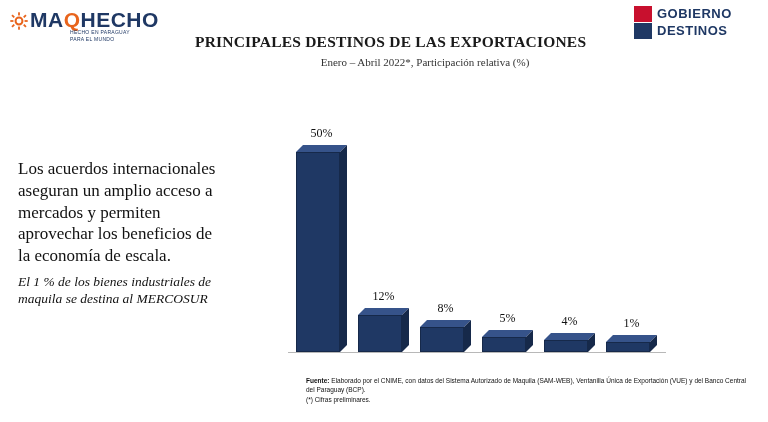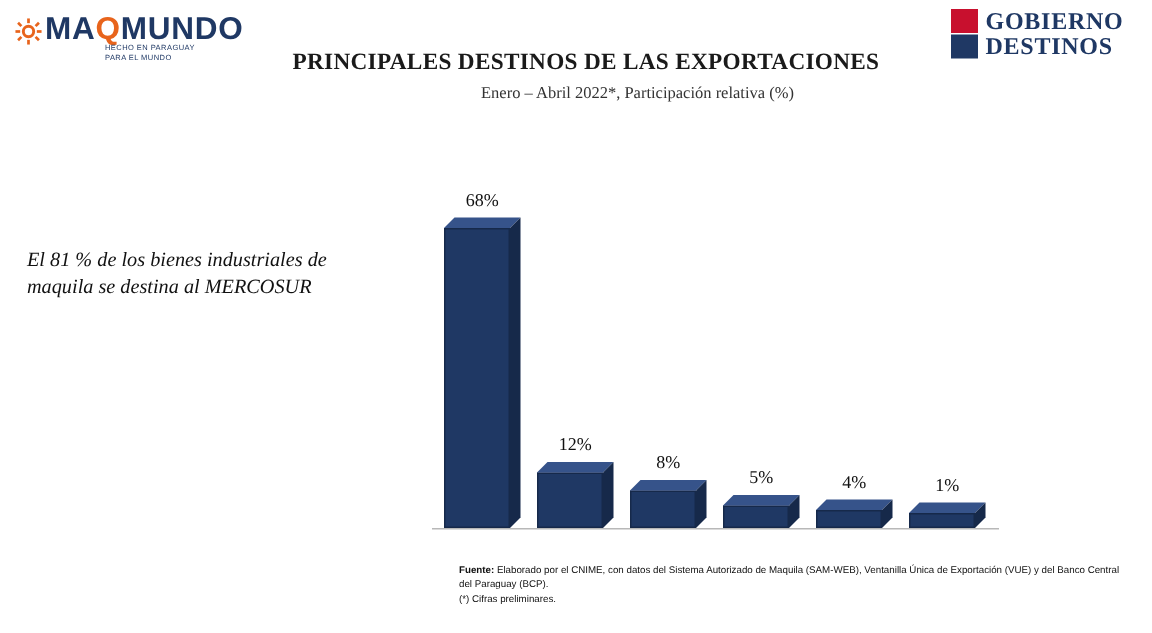--- a/index.html
+++ b/index.html
@@ -76,23 +76,23 @@
     position: absolute;
     left: 0;
     top: 17px;
     width: 18px;
     height: 16px;
     background: #1f3864;
   }
   #gob-line1, #gob-line2 {
     position: absolute;
     left: 23px;
-    font-family: Liberation Serif, serif;
-    font-weight: bold;
-    font-size: 16px;
+    font-family: Liberation Sans, sans-serif;
+    font-weight: bold;
+    font-size: 13px;
     letter-spacing: 0.5px;
     color: #1f3864;
   }
   #gob-line1 { top: 0px; }
   #gob-line2 { top: 17px; }
 
   
   #chart-title {
     position: absolute;
     left: 195px;
@@ -203,47 +203,48 @@
         <rect x="10.8" y="19.4" width="2.4" height="4.2"></rect>
         <rect x="0.4" y="10.8" width="4.2" height="2.4"></rect>
         <rect x="19.4" y="10.8" width="4.2" height="2.4"></rect>
         <rect x="3.0" y="3.6" width="2.4" height="4.2" transform="rotate(-45 4.2 5.7)"></rect>
         <rect x="18.6" y="16.2" width="2.4" height="4.2" transform="rotate(-45 19.8 18.3)"></rect>
         <rect x="3.0" y="16.2" width="2.4" height="4.2" transform="rotate(45 4.2 18.3)"></rect>
         <rect x="18.6" y="3.6" width="2.4" height="4.2" transform="rotate(45 19.8 5.7)"></rect>
       </g>
     </svg>
   </div>
-  <div id="logo-text"><span>MA</span><span class="q">Q</span><span>MUNDO</span></div>
+  <div id="logo-text"><span>MA</span><span class="q">Q</span><span>HECHO</span></div>
   <div id="logo-sub1">HECHO EN PARAGUAY</div>
   <div id="logo-sub2">PARA EL MUNDO</div>
 </div>
 
 <div id="logo-gobierno">
   <div id="gob-bar-red"></div>
   <div id="gob-bar-blue"></div>
   <div id="gob-line1">GOBIERNO</div>
   <div id="gob-line2">DESTINOS</div>
 </div>
 
 <div id="chart-title">PRINCIPALES DESTINOS  DE LAS EXPORTACIONES</div>
 <div id="chart-subtitle">Enero – Abril 2022*, Participación relativa (%)</div>
 
 <div id="left-text">
-  <div id="left-italic">El 81 % de los bienes industriales de maquila se destina al MERCOSUR</div>
+  <div id="left-main">Los acuerdos internacionales aseguran un amplio acceso a mercados y permiten aprovechar los beneficios de la economía de escala.</div>
+  <div id="left-italic">El 1 % de los bienes industriales de maquila se destina al MERCOSUR</div>
 </div>
 
 <div id="chart-area">
   <div id="baseline"></div>
   <div id="bars">
       <div class="bar-group" style="left: 16px;">
         <div class="bar-front" style="height: 200px; bottom: 18px; left: 0px; position: absolute; background: rgb(31, 56, 100);"></div>
         <div style="position: absolute; left: 0px; bottom: 218px; width: 44px; height: 7px; background: rgb(54, 83, 138); transform: skewX(-45deg); transform-origin: left bottom;"></div>
         <div style="position: absolute; left: 44px; bottom: 18px; width: 7px; height: 200px; background: rgb(22, 41, 74); transform: skewY(-45deg); transform-origin: left bottom;"></div>
-        <div class="bar-value" style="left: -4.5px; bottom: 229px;">68%</div>
+        <div class="bar-value" style="left: -4.5px; bottom: 229px;">50%</div>
       </div>
       <div class="bar-group" style="left: 78px;">
         <div class="bar-front" style="height: 36.9231px; bottom: 18px; left: 0px; position: absolute; background: rgb(31, 56, 100);"></div>
         <div style="position: absolute; left: 0px; bottom: 54.9231px; width: 44px; height: 7px; background: rgb(54, 83, 138); transform: skewX(-45deg); transform-origin: left bottom;"></div>
         <div style="position: absolute; left: 44px; bottom: 18px; width: 7px; height: 36.9231px; background: rgb(22, 41, 74); transform: skewY(-45deg); transform-origin: left bottom;"></div>
         <div class="bar-value" style="left: -4.5px; bottom: 65.9231px; font-family: Liberation Serif, serif;">12%</div>
       </div>
       <div class="bar-group" style="left: 140px;">
         <div class="bar-front" style="height: 24.6154px; bottom: 18px; left: 0px; position: absolute; background: rgb(31, 56, 100);"></div>
         <div style="position: absolute; left: 0px; bottom: 42.6154px; width: 44px; height: 7px; background: rgb(54, 83, 138); transform: skewX(-45deg); transform-origin: left bottom;"></div>

